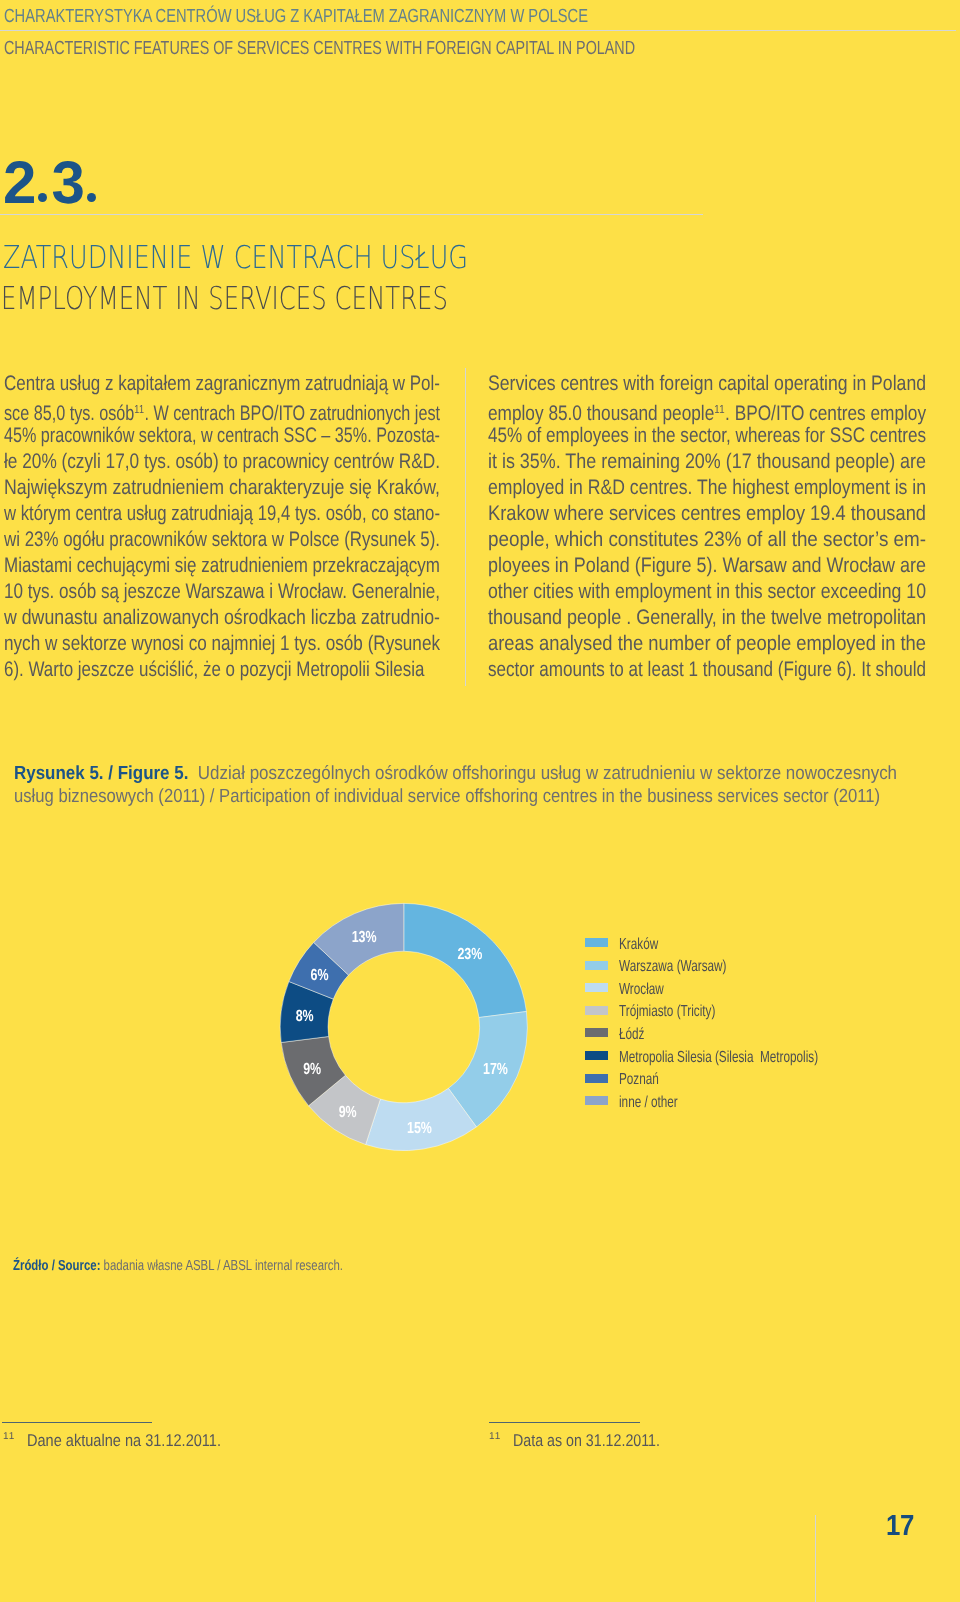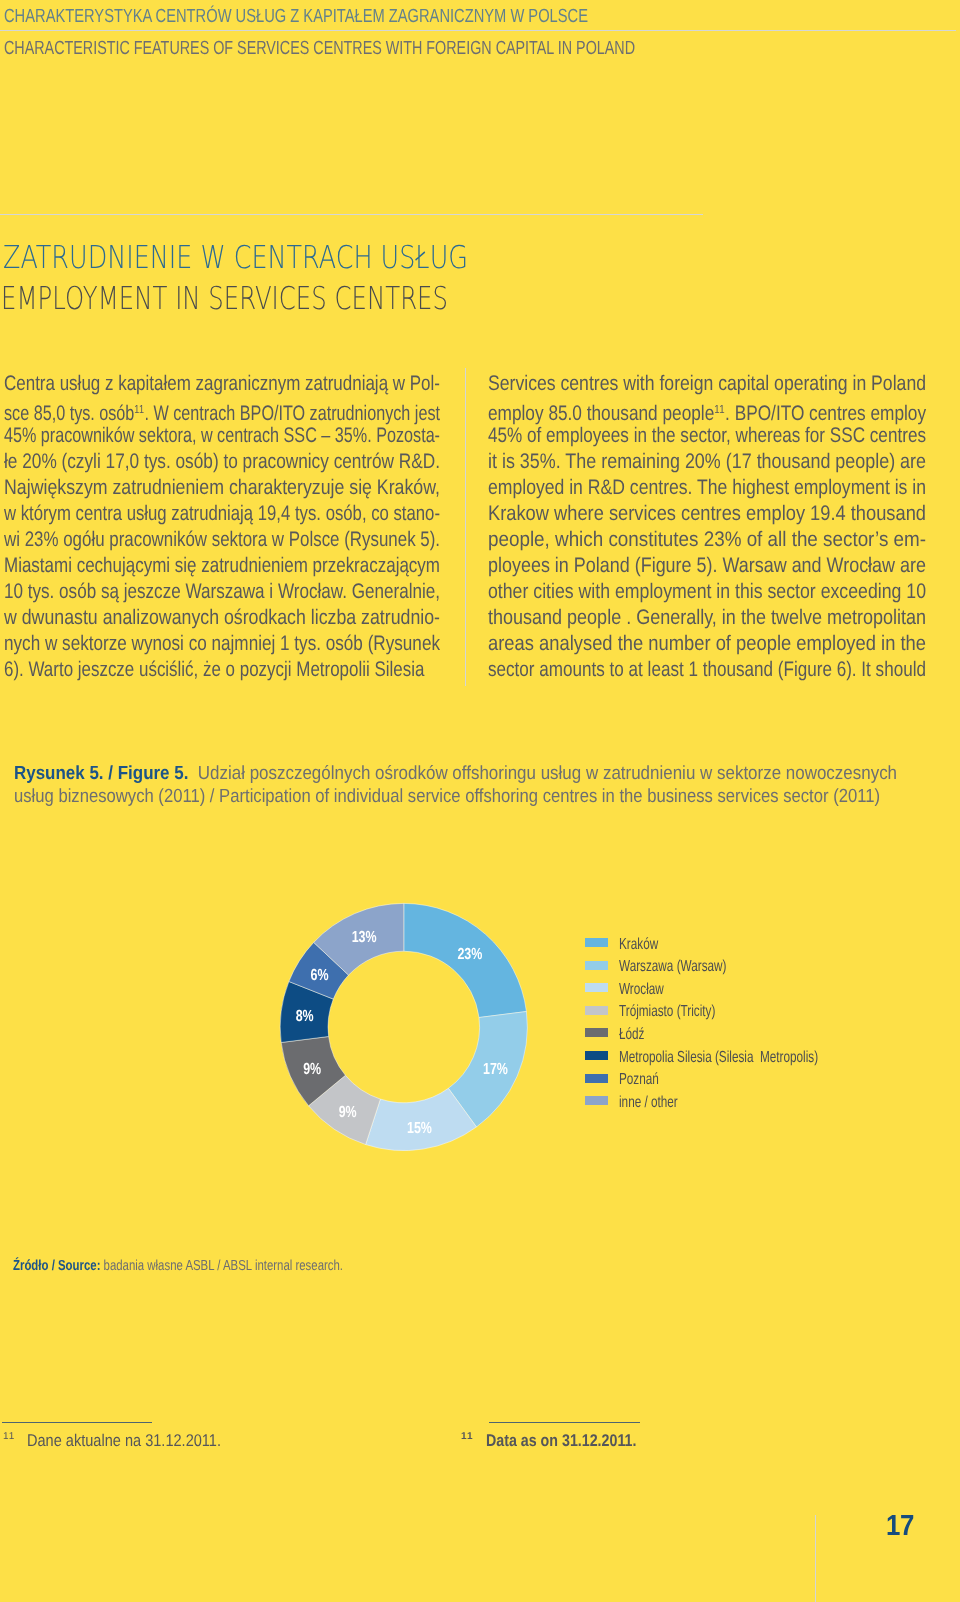--- a/index.html
+++ b/index.html
@@ -46,21 +46,21 @@
        transform-origin:0 0;}
   .src b{color:#1c5488;font-weight:bold;}
 
   
   .fn-rule{position:absolute;height:1.3px;background:#4e6570;}
   .fn-l-rule{left:2px;top:1422px;width:150px;}
   .fn-r-rule{left:489px;top:1422px;width:151px;}
   .fnrow{position:absolute;font-size:17px;color:#55565a;white-space:nowrap;
          transform-origin:0 0;}
   .fn-l{left:3px;top:1431px;}
-  .fn-r{left:461px;top:1431px;font-weight:bold;}
+  .fn-r{left:489px;top:1431px;}
   .fnrow .m{font-size:10px;vertical-align:7px;letter-spacing:1px;}
   .fnrow .t{display:inline-block;transform-origin:0 0;}
 
   
   #chart{position:absolute;left:0px;top:880.3px;}
   .slice-label{font-family:"Liberation Sans",sans-serif;font-weight:bold;fill:#ffffff;
                font-size:16px;text-anchor:middle;dominant-baseline:central;}
 
   
   .legend{position:absolute;left:585px;top:938px;}
@@ -73,20 +73,21 @@
   .pgnum{position:absolute;left:886px;top:1510px;font-size:29px;font-weight:bold;color:#164c7e;letter-spacing:-0.3px;transform:scaleX(.89);transform-origin:0 0;}
 </style>
 </head>
 <body>
 
 <div class="page">
   <div class="rh-pl" style="transform: translateX(0px) scaleX(0.7733);">CHARAKTERYSTYKA CENTRÓW USŁUG Z KAPITAŁEM ZAGRANICZNYM W POLSCE</div>
   <div class="rh-rule"></div>
   <div class="rh-en" style="transform: translateX(0px) scaleX(0.7544);">CHARACTERISTIC FEATURES OF SERVICES CENTRES WITH FOREIGN CAPITAL IN POLAND</div>
 
+  <div class="sec-num">2<span class="dot"></span>3<span class="dot"></span></div>
   <div class="sec-rule"></div>
   <div class="sec-pl" style="transform: translateX(0px) scaleX(0.8072);">ZATRUDNIENIE W CENTRACH USŁUG</div>
   <div class="sec-en" style="transform: translateX(0px) scaleX(0.7749);">EMPLOYMENT IN SERVICES CENTRES</div>
 
   <div class="col col-l">
       <div class="ln" style="transform: scaleX(0.8085);"><span class="lnin">Centra usług z kapitałem zagranicznym zatrudniają w Pol-</span></div>
       <div class="ln" style="transform: scaleX(0.7702);"><span class="lnin">sce 85,0 tys. osób<sup class="fn">11</sup>. W centrach BPO/ITO zatrudnionych jest</span></div>
       <div class="ln" style="transform: scaleX(0.7702);"><span class="lnin">45% pracowników sektora, w centrach SSC – 35%. Pozosta-</span></div>
       <div class="ln" style="transform: scaleX(0.821);"><span class="lnin">łe 20% (czyli 17,0 tys. osób) to pracownicy centrów R&amp;D.</span></div>
       <div class="ln" style="transform: scaleX(0.8452);"><span class="lnin">Największym zatrudnieniem charakteryzuje się Kraków,</span></div>

